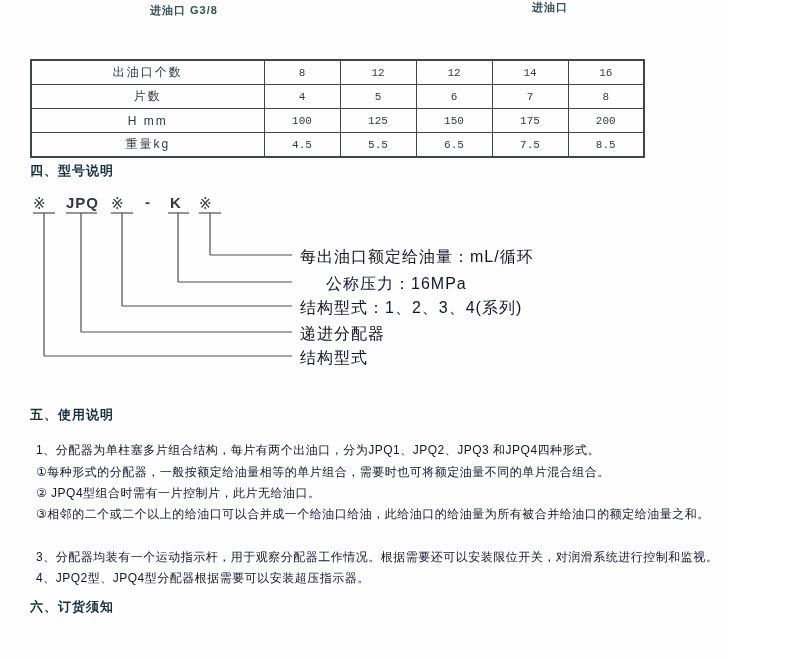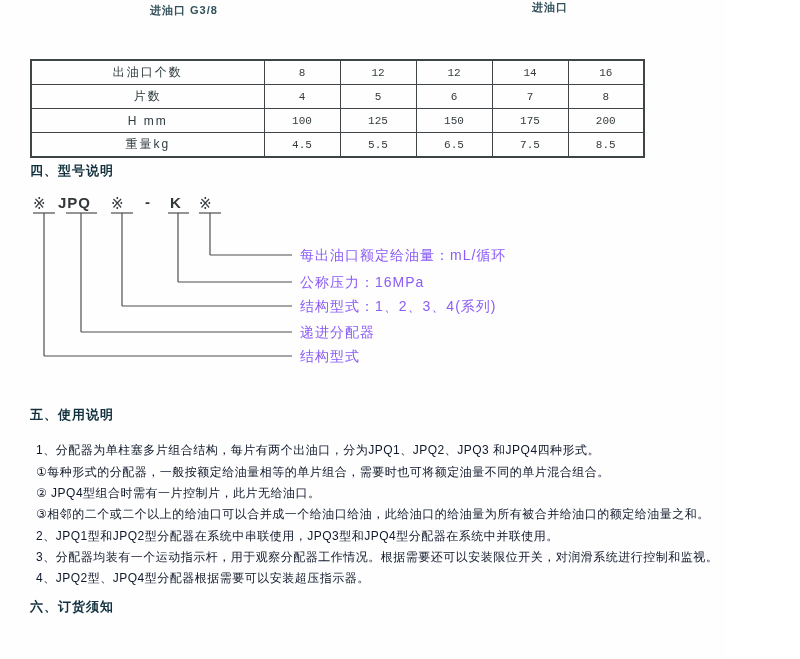--- a/index.html
+++ b/index.html
@@ -28,21 +28,21 @@
   }
   table.spec td.lbl{font-size:12px;letter-spacing:2px;color:#2e3a3e;}
   table.spec td.val{font-family:"Liberation Mono","DejaVu Sans Mono",monospace;font-size:11px;}
 
   
   .sec-heading{position:absolute;left:30px;font-size:13px;font-weight:bold;color:#12313e;letter-spacing:1px;white-space:nowrap;}
 
   
   .code-part{position:absolute;font-size:15px;color:#3a3f42;white-space:nowrap;}
   .code-part.b{font-weight:bold;letter-spacing:1px;color:#33383b;}
-  .diagram-label{position:absolute;left:300px;font-size:14px;color:#8b5cf6;letter-spacing:1px;white-space:nowrap;}
+  .diagram-label{position:absolute;left:300px;font-size:16px;color:#0f172a;letter-spacing:1px;white-space:nowrap;}
   svg.leader{position:absolute;left:0;top:0;pointer-events:none;}
 
   
   .body-line{position:absolute;left:36px;font-size:12px;color:#0f172a;letter-spacing:0.5px;white-space:nowrap;}
 </style>
 </head>
 <body>
 
 <div class="page">
 
@@ -113,37 +113,36 @@
 
       <line x1="210" y1="255" x2="292" y2="255"></line>
       <line x1="178" y1="282" x2="292" y2="282"></line>
       <line x1="122" y1="306" x2="292" y2="306"></line>
       <line x1="81" y1="332" x2="292" y2="332"></line>
       <line x1="44" y1="356" x2="292" y2="356"></line>
     </g>
   </svg>
 
   <div class="code-part" style="left:33px;top:195px;">※</div>
-  <div class="code-part b" style="left:58px;top:194px;">JPQ</div>
+  <div class="code-part b" style="left:66px;top:194px;">JPQ</div>
   <div class="code-part" style="left:111px;top:195px;">※</div>
   <div class="code-part b" style="left:145px;top:193px;">-</div>
   <div class="code-part b" style="left:170px;top:194px;">K</div>
   <div class="code-part" style="left:199px;top:195px;">※</div>
 
   <div class="diagram-label" style="top:247px;">每出油口额定给油量：mL/循环</div>
-  <div class="diagram-label" style="top:274px;">公称压力：16MPa</div>
+  <div class="diagram-label" style="top:274px;margin-left:26px;">公称压力：16MPa</div>
   <div class="diagram-label" style="top:298px;">结构型式：1、2、3、4(系列)</div>
   <div class="diagram-label" style="top:324px;">递进分配器</div>
   <div class="diagram-label" style="top:348px;">结构型式</div>
 
   <div class="sec-heading" style="top:406px;">五、使用说明</div>
 
   <div class="body-line" style="top:442px;">1、分配器为单柱塞多片组合结构，每片有两个出油口，分为JPQ1、JPQ2、JPQ3 和JPQ4四种形式。</div>
   <div class="body-line" style="top:464px;">①每种形式的分配器，一般按额定给油量相等的单片组合，需要时也可将额定油量不同的单片混合组合。</div>
   <div class="body-line" style="top:485px;">② JPQ4型组合时需有一片控制片，此片无给油口。</div>
   <div class="body-line" style="top:506px;">③相邻的二个或二个以上的给油口可以合并成一个给油口给油，此给油口的给油量为所有被合并给油口的额定给油量之和。</div>
-  <div class="body-line" style="top:528px;">2、JPQ1型和JPQ2型分配器在系统中串联使用，JPQ3型和JPQ4型分配器在系统中并联使用。</div>
   <div class="body-line" style="top:549px;">3、分配器均装有一个运动指示杆，用于观察分配器工作情况。根据需要还可以安装限位开关，对润滑系统进行控制和监视。</div>
   <div class="body-line" style="top:570px;">4、JPQ2型、JPQ4型分配器根据需要可以安装超压指示器。</div>
 
   <div class="sec-heading" style="top:598px;">六、订货须知</div>
 
 </div>
 
 </body></html>

